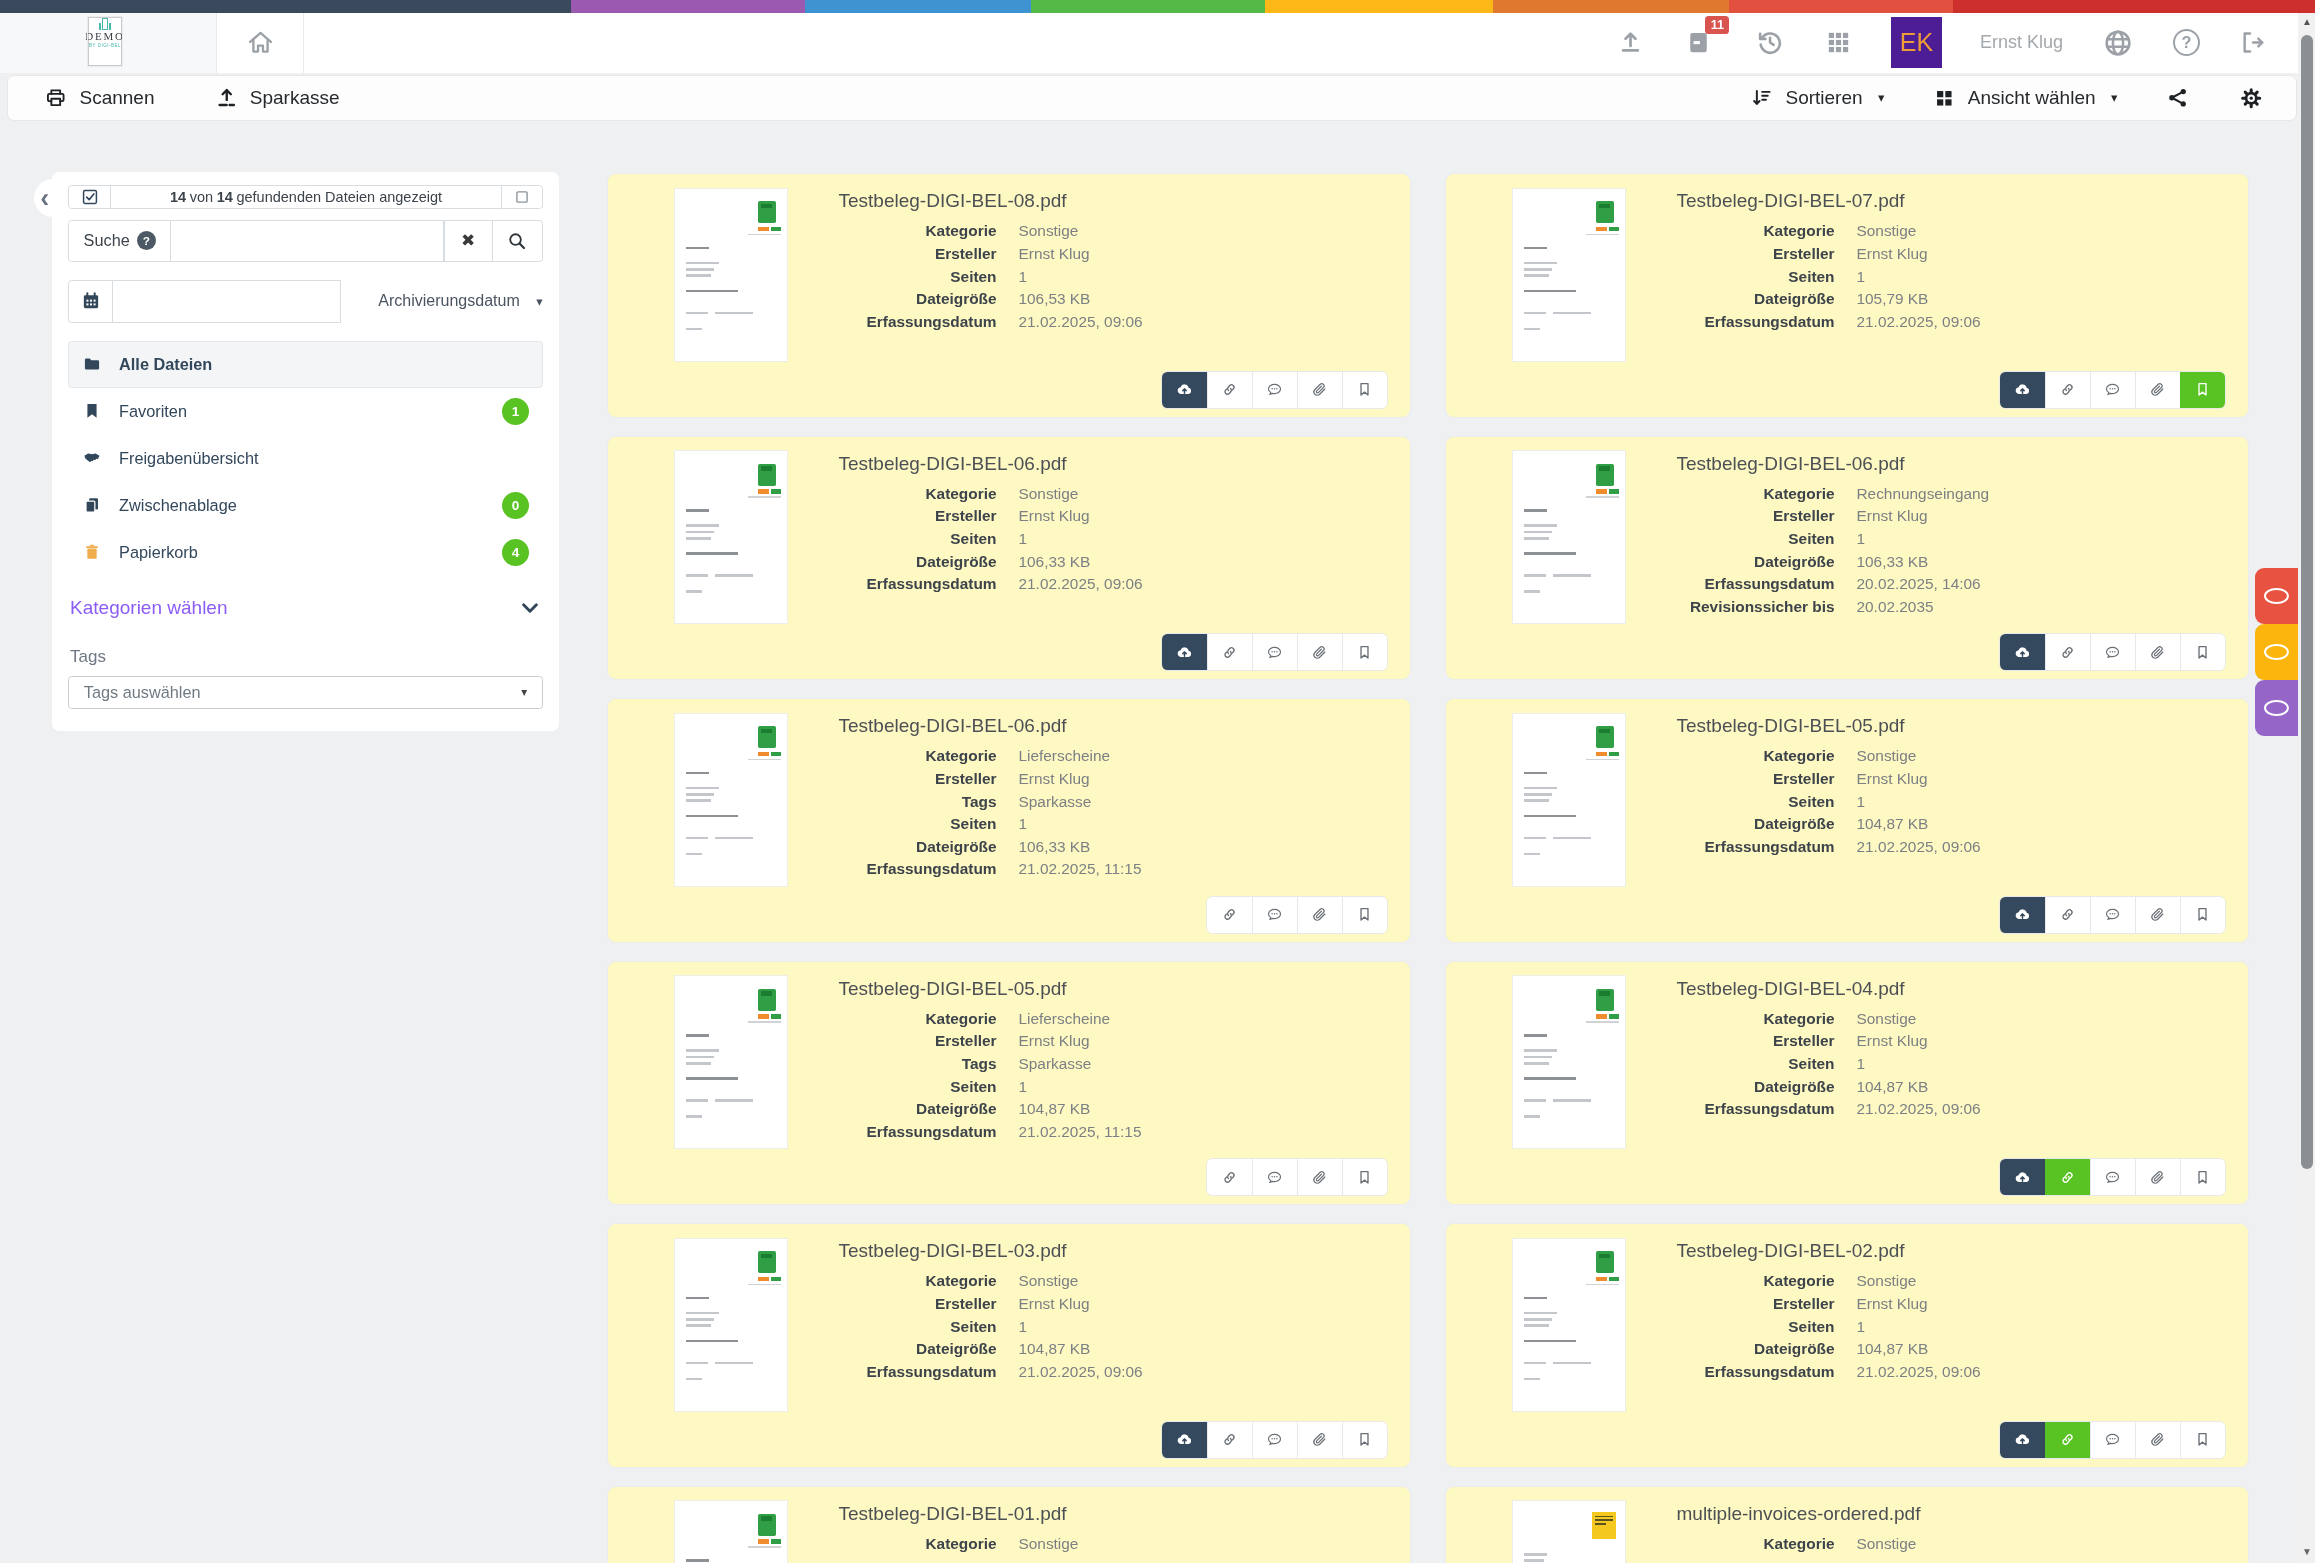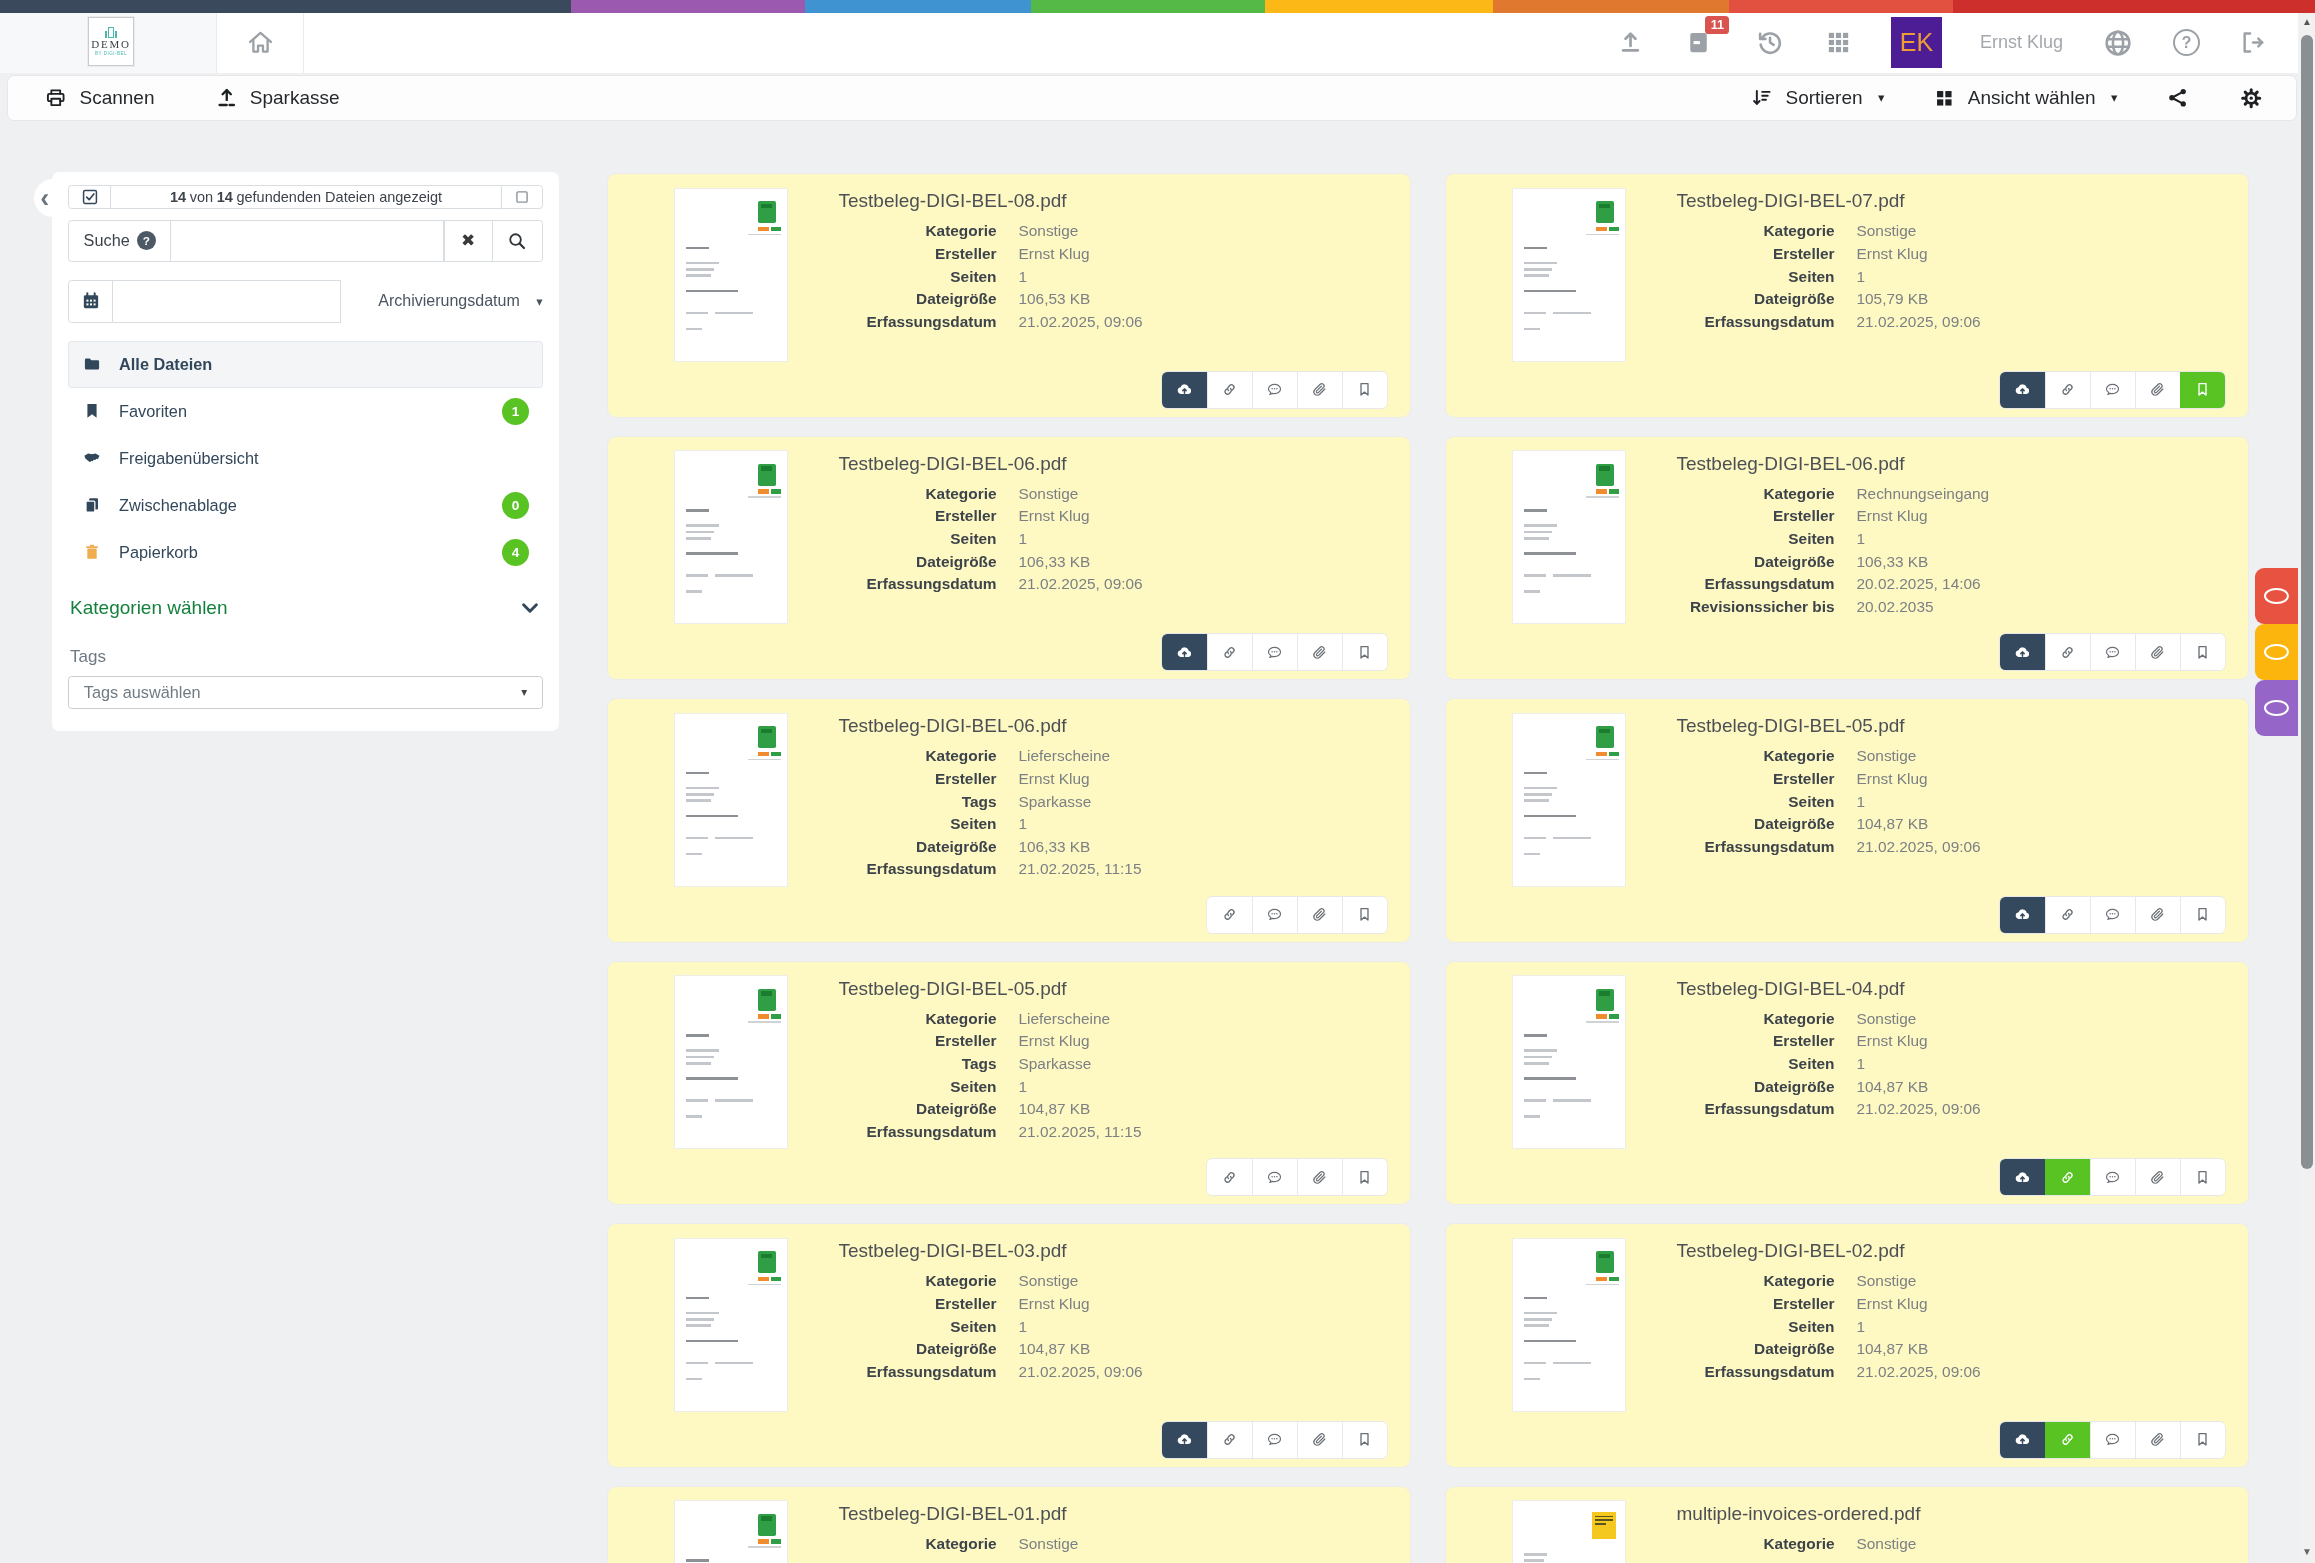--- a/index.html
+++ b/index.html
@@ -7,21 +7,21 @@
   body { font-family:"Liberation Sans", sans-serif; background:#eef0f1; }
   #app { position:relative; width:2316px; height:1563px; background:#eef0f1; overflow:hidden; }
 
   
   .stripe { position:absolute; left:0; top:0; width:2316px; height:12.7px; display:flex; }
   .stripe > div { height:100%; }
 
   
   .header { position:absolute; left:0; top:12.7px; width:2298px; height:60px; background:#fff; display:flex; align-items:stretch; }
   .logo-cell { width:217px; background:#f7f8f9; border-right:0.9px solid #e9ebee; position:relative; }
-  .logo-box { position:absolute; left:88px; top:4.5px; width:46px; height:49px; background:#fff; border:1.8px solid #c9cbcd; outline:0.9px solid #ececec; display:flex; flex-direction:column; align-items:center; justify-content:center; gap:0.9px; }
+  .logo-box { position:absolute; left:88px; top:4.5px; width:34px; height:49px; background:#fff; border:1.8px solid #c9cbcd; outline:0.9px solid #ececec; display:flex; flex-direction:column; align-items:center; gap:0.9px; }
   .logo-bldg { display:flex; align-items:flex-end; gap:0.9px; height:11.8px; }
   .logo-bldg i { display:block; background:#49b8ad; }
   .logo-bldg i:nth-child(1){ width:2.7px; height:7.2px; }
   .logo-bldg i:nth-child(2){ width:5.4px; height:11.8px; background:#fff; border:0.9px solid #49b8ad; }
   .logo-bldg i:nth-child(3){ width:2.7px; height:7.2px; }
   .logo-title { font-family:"Liberation Serif", serif; font-size:11px; letter-spacing:1.8px; color:#3a3f44; line-height:11px; }
   .logo-sub { font-size:4.5px; letter-spacing:0.5px; color:#45b8ac; line-height:5.4px; }
   .home-cell { width:87px; display:flex; align-items:center; justify-content:center; border-right:0.9px solid #e9ebee; cursor:pointer; }
   .hicon { color:#9ba1a6; display:flex; align-items:center; justify-content:center; }
   .header-right { margin-left:auto; display:flex; align-items:center; gap:38px; padding-right:31px; }
@@ -58,21 +58,21 @@
   .date-icon { width:45px; border-radius:3.6px 0 0 3.6px; color:#33475b; }
   .date-input { width:229px; margin-left:-0.9px; border:0.9px solid #d8dde2; background:#fff; outline:none; font-size:15.4px; padding:0 9px; font-family:"Liberation Sans",sans-serif; }
   .date-dd { flex:1; display:flex; align-items:center; justify-content:flex-end; color:#4b5562; font-size:16px; gap:13px; cursor:pointer; }
   .date-dd .caret { color:#4b5562; }
   .nav { margin-top:18px; }
   .nav-item { height:47px; display:flex; align-items:center; padding:0 12.7px; border-radius:3.6px; color:#33475b; font-size:16.3px; cursor:pointer; border:0.9px solid transparent; }
   .nav-item.active { background:#f3f5f7; border:0.9px solid #e3e7eb; font-weight:bold; }
   .nicon { width:23.5px; margin-right:13.6px; display:flex; align-items:center; color:#33475b; }
   .nicon.orange { color:#f0ad4e; }
   .nav-badge { margin-left:auto; background:#58c322; color:#fff; min-width:27px; height:27px; border-radius:50%; display:flex; align-items:center; justify-content:center; font-size:13.6px; font-weight:bold; }
-  .cats-row { display:flex; align-items:center; justify-content:space-between; margin-top:14.5px; padding:7.2px 1.8px; font-size:19px; color:#15803d; cursor:pointer; }
+  .cats-row { display:flex; align-items:center; justify-content:space-between; margin-top:14.5px; padding:7.2px 1.8px; font-size:19px; color:#8b5cf6; cursor:pointer; }
   .cats-row .chev { color:#33475b; display:flex; }
   .tags-label { margin-top:20px; font-size:17px; color:#6e7985; padding-left:1.8px; }
   .tags-select { margin-top:9px; height:33px; border:0.9px solid #c9ced3; border-radius:3.6px; display:flex; align-items:center; justify-content:space-between; padding:0 14.5px; color:#707a83; font-size:16.3px; cursor:pointer; background:#fff; }
   .tags-select .caret { color:#444; font-size:11.8px; }
 
   
   .cards { position:absolute; left:607px; top:173px; width:1643px; display:grid; grid-template-columns:804px 804px; column-gap:34px; row-gap:18px; align-items:start; }
   .card { background:#fef9c3; border:0.9px solid #ececee; border-radius:9px; padding:14.5px 23.5px 9px 23.5px; }
   .card-body { display:flex; }
   .thumb { width:112px; height:172px; margin-left:43px; background:#fff; box-shadow:0 0 0 0.9px #ededee; position:relative; flex:none; cursor:pointer; }

